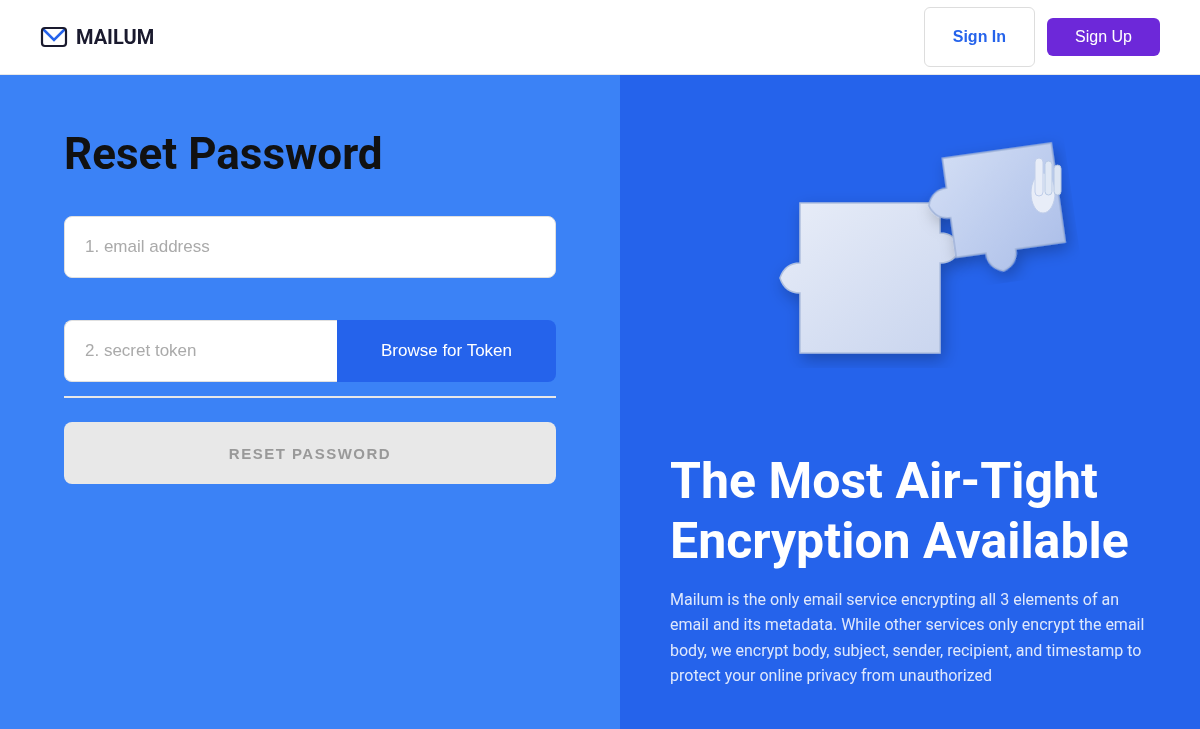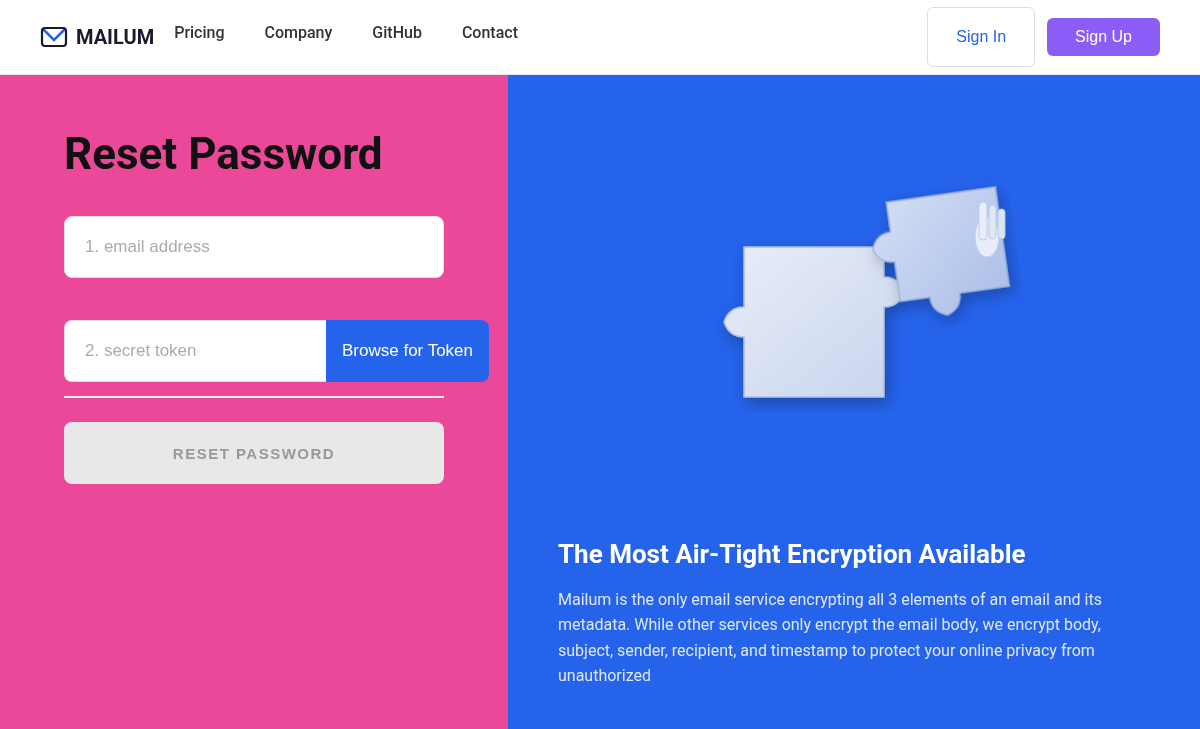--- a/index.html
+++ b/index.html
@@ -11,22 +11,22 @@
       align-items: center;
       justify-content: space-between;
       padding: 0 40px;
       height: 75px;
       border-bottom: 1px solid #e8e8e8;
       background: #fff;
       flex-shrink: 0;
     }
     .header-left {
       display: flex;
-      align-items: flex-start;
-      gap: 20px;
+      align-items: flex-end;
+      gap: 36px;
     }
     .logo {
       display: flex;
       align-items: center;
       gap: 8px;
       font-weight: 700;
       font-size: 20px;
       color: #1a1a2e;
       text-decoration: none;
     }
@@ -49,47 +49,47 @@
       align-items: center;
       gap: 12px;
     }
     .btn-signin {
       padding: 20px 28px;
       border: 1.5px solid #ddd;
       border-radius: 6px;
       background: #fff;
       color: #2563eb;
       font-size: 16px;
-      font-weight: 400;
+      font-weight: 700;
       cursor: pointer;
     }
     .btn-signup {
       padding: 10px 28px;
       border: none;
       border-radius: 6px;
-      background: #8b5cf6;
+      background: #6d28d9;
       color: #fff;
       font-size: 16px;
       font-weight: 500;
       cursor: pointer;
     }
 
     
     .main {
       display: flex;
       flex: 1;
       overflow: hidden;
     }
 
     
     .left-panel {
-      width: 508px;
+      width: 620px;
       flex-shrink: 0;
       padding: 55px 64px 40px 64px;
-      background: #ec4899;
+      background: #3b82f6;
       overflow-y: auto;
     }
     .page-title {
       font-size: 44px;
       font-weight: 700;
       color: #111;
       margin-bottom: 38px;
       line-height: 1.1;
     }
 
@@ -127,21 +127,21 @@
       color: #aaa;
       outline: none;
       background: #fff;
       border-right: none;
     }
     .token-input::placeholder {
       color: #aaa;
     }
     .btn-browse {
       height: 62px;
-      padding: 0 16px;
+      padding: 0 44px;
       background: #2563eb;
       color: #fff;
       border: none;
       border-radius: 0 8px 8px 0;
       font-size: 17px;
       font-weight: 500;
       cursor: pointer;
       white-space: nowrap;
     }
 
@@ -189,21 +189,21 @@
     .puzzle-svg {
       width: 340px;
       height: 300px;
     }
 
     
     .right-text {
       padding: 20px 50px 40px 50px;
     }
     .right-title {
-      font-size: 26px;
+      font-size: 50px;
       font-weight: 700;
       color: #fff;
       line-height: 1.2;
       margin-bottom: 16px;
     }
     .right-desc {
       font-size: 16px;
       color: rgba(255,255,255,0.85);
       line-height: 1.6;
     }
@@ -213,26 +213,20 @@
 
 <header class="header">
   <div class="header-left">
     <a class="logo" href="#">
       <svg class="logo-icon" viewBox="0 0 28 28" fill="none">
         <path d="M4 7L14 17L24 7" stroke="#2563eb" stroke-width="2.5" stroke-linecap="round"></path>
         <rect x="2" y="5" width="24" height="18" rx="3" stroke="#1a1a2e" stroke-width="2.2" fill="none"></rect>
       </svg>
       <span>MAILUM</span>
     </a>
-    <nav class="nav">
-      <a href="#">Pricing</a>
-      <a href="#">Company</a>
-      <a href="#">GitHub</a>
-      <a href="#">Contact</a>
-    </nav>
   </div>
   <div class="header-right">
     <button class="btn-signin">Sign In</button>
     <button class="btn-signup">Sign Up</button>
   </div>
 </header>
 
 <div class="main">
 
   <div class="left-panel">

